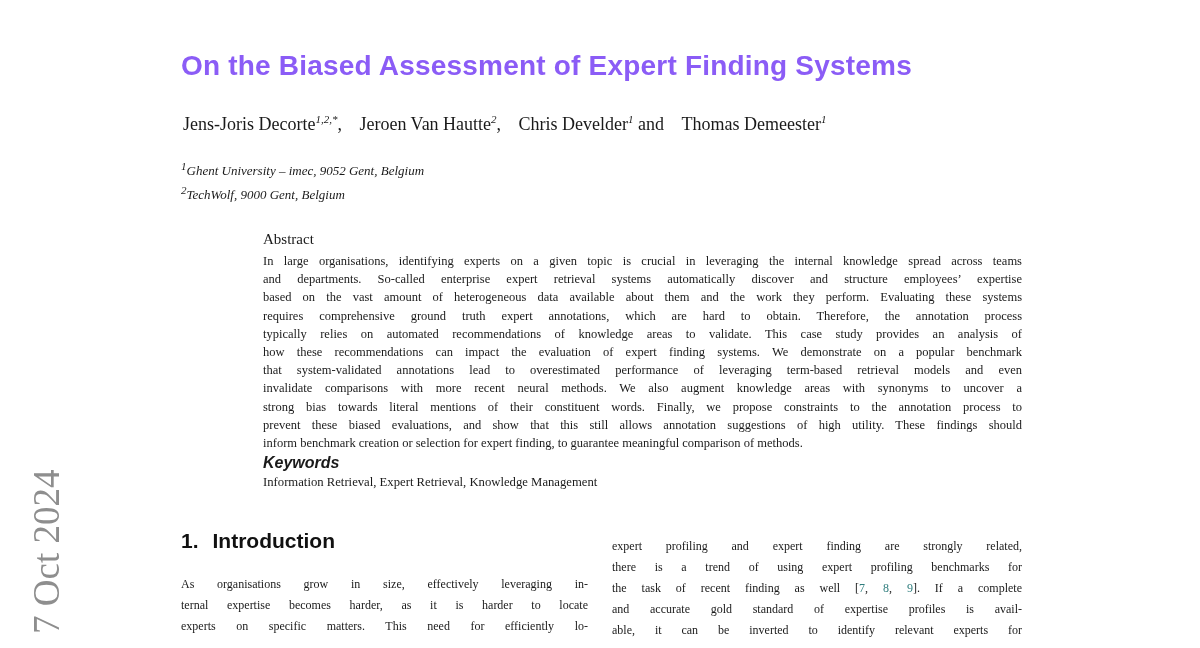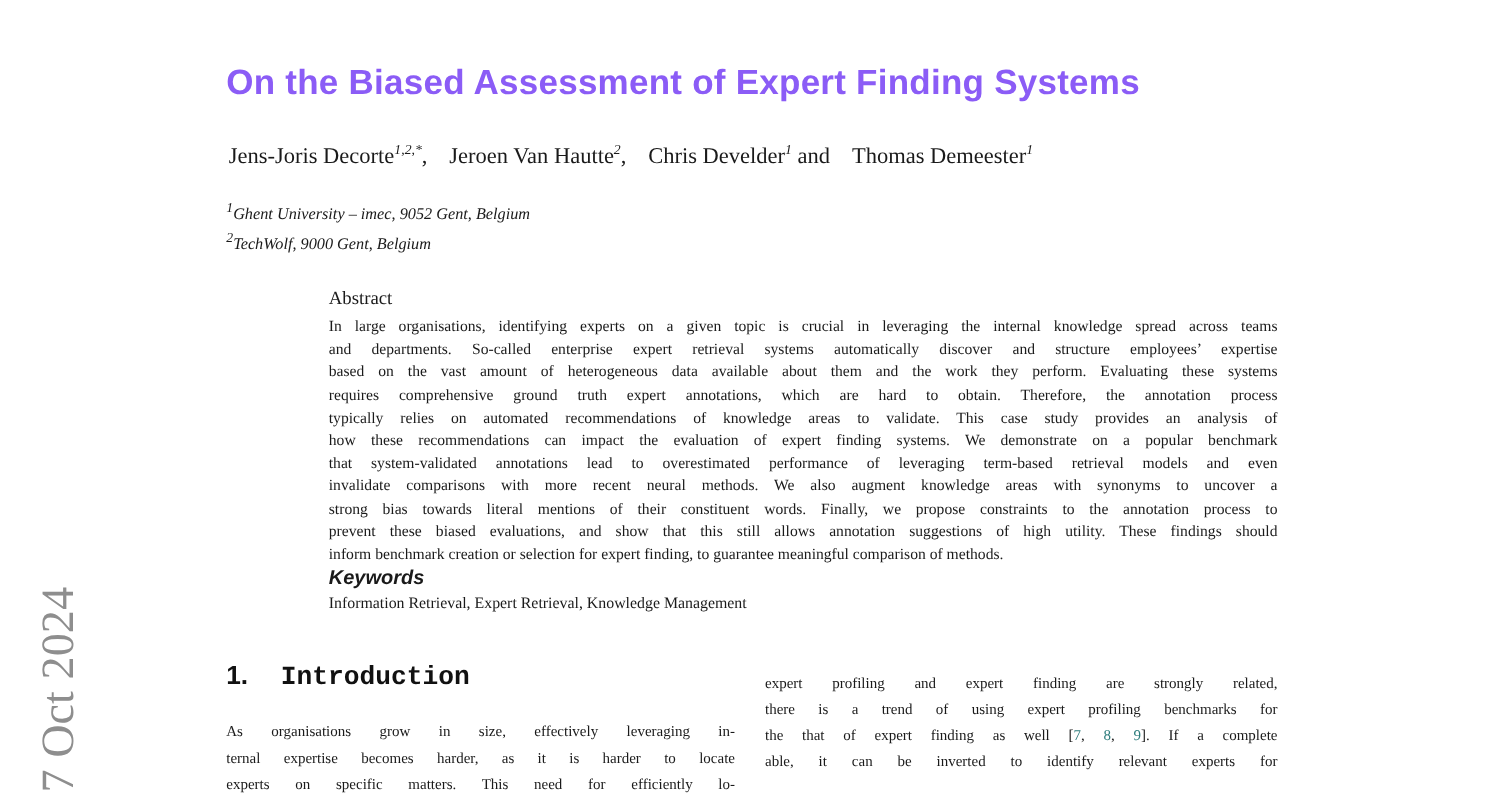--- a/index.html
+++ b/index.html
@@ -54,21 +54,21 @@
   .keywords-text { font-size: 12.7px; margin-top: 3px; }
 
   .col-left  { position: absolute; left: 181px; top: 529px; width: 407px; }
   .col-right { position: absolute; left: 612px; top: 536px; width: 410px; }
 
   .section-heading {
     font-family: "Liberation Sans", sans-serif;
     font-weight: bold; font-size: 21px; color: #111;
     margin: 0 0 21px 0;
   }
-  .sec-title { margin-left: 26px; font-family: Liberation Mono, monospace; }
+  .sec-title { margin-left: 14px; }
 
   .body-text { font-size: 12px; line-height: 21px; }
 
   .cite { color: #2e7d7d; }
 </style>
 </head>
 <body>
 
 <div class="page">
 
@@ -112,17 +112,18 @@
     <div class="body-text">
         <div class="tline">As organisations grow in size, effectively leveraging in-</div>
         <div class="tline">ternal expertise becomes harder, as it is harder to locate</div>
         <div class="tline">experts on specific matters. This need for efficiently lo-</div>
       </div>
   </div>
 
   <div class="col-right body-text">
       <div class="tline">expert profiling and expert finding are strongly related,</div>
       <div class="tline">there is a trend of using expert profiling benchmarks for</div>
-      <div class="tline"><span>the that of expert finding as well [</span><span class="cite">7</span><span>, </span><span class="cite">8</span><span>, </span><span class="cite">9</span><span>]. If a complete</span></div>
+      <div class="tline"><span>the task of recent finding as well [</span><span class="cite">7</span><span>, </span><span class="cite">8</span><span>, </span><span class="cite">9</span><span>]. If a complete</span></div>
+      <div class="tline">and accurate gold standard of expertise profiles is avail-</div>
       <div class="tline">able, it can be inverted to identify relevant experts for</div>
     </div>
 
 </div>
 
 </body></html>

